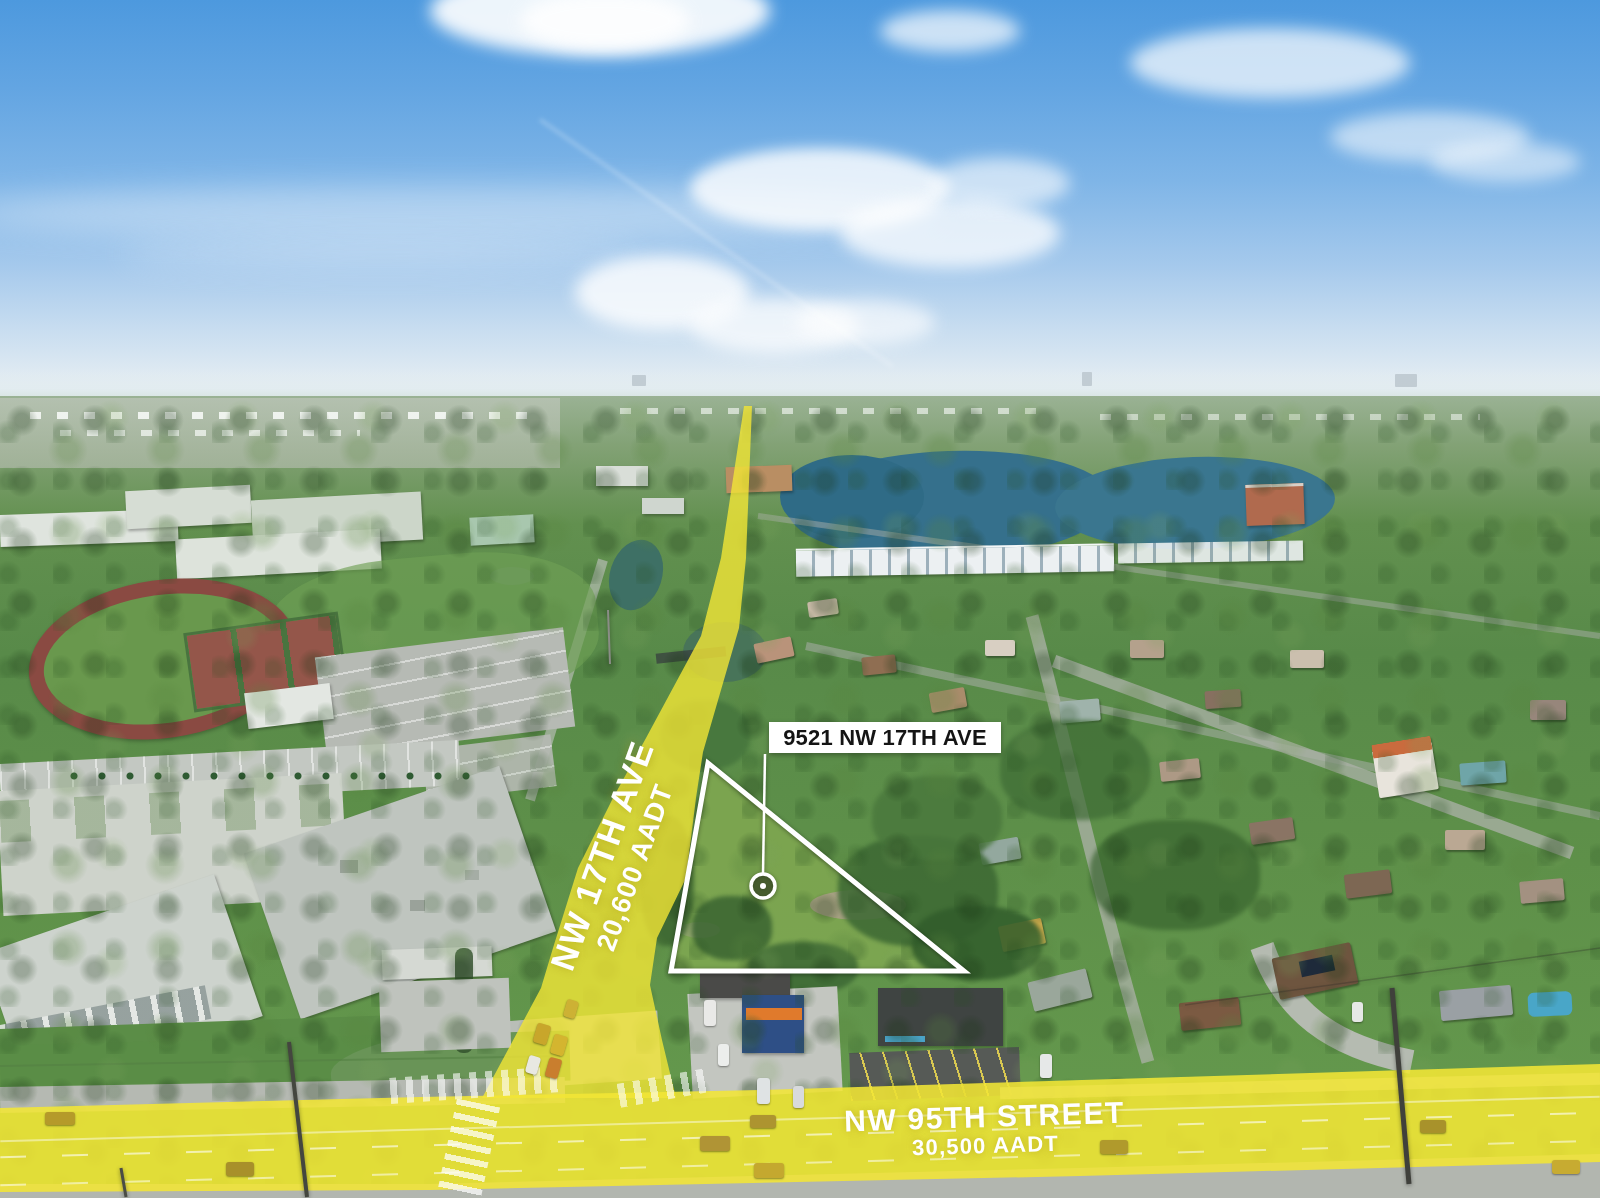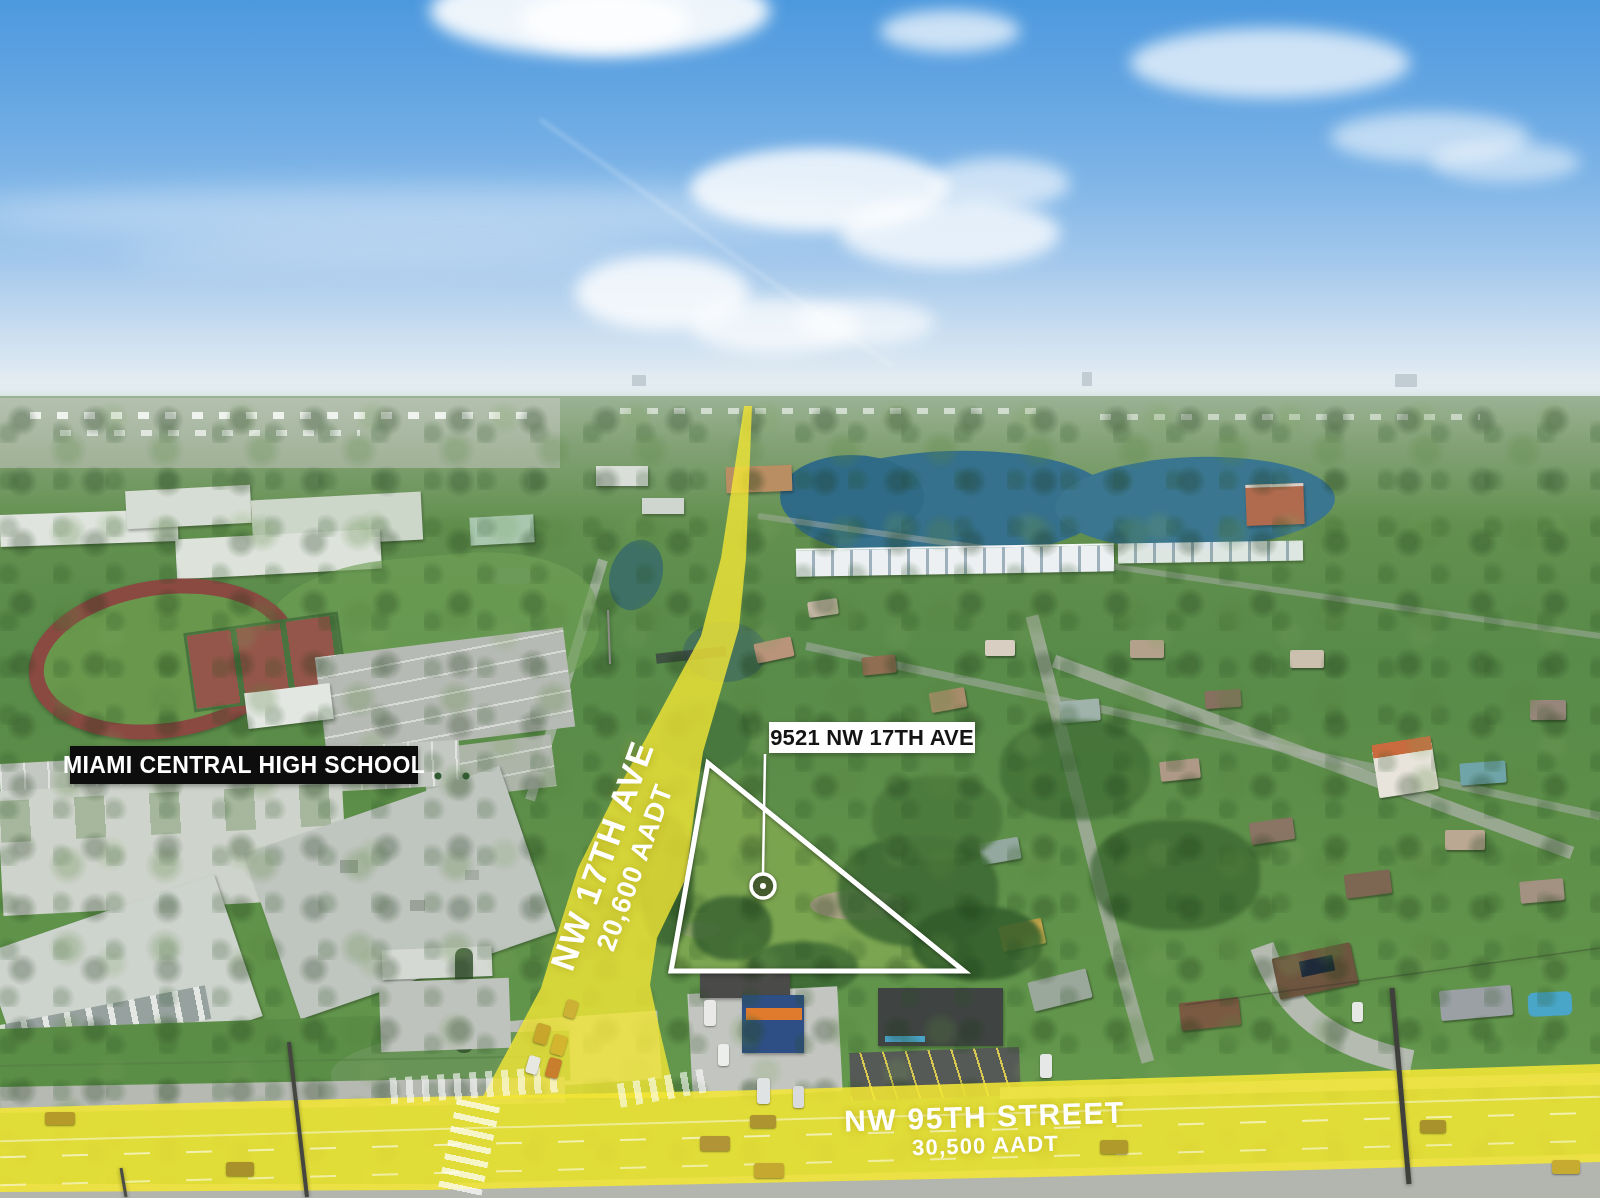--- a/index.html
+++ b/index.html
@@ -39,21 +39,21 @@
     clip-path:polygon(0px 1108px,420px 1097px,760px 1090px,1600px 1064px,1600px 1162px,1080px 1176px,430px 1190px,0px 1192px);}
   .under-road{left:0;top:0;width:1600px;height:1198px;background:#b2b6af;
     clip-path:polygon(0px 1184px,430px 1184px,1080px 1168px,1600px 1154px,1600px 1198px,0px 1198px);}
   .lanedash{background:repeating-linear-gradient(90deg,rgba(255,255,255,.75) 0 26px,rgba(255,255,255,0) 26px 62px);}
   .xwalk-v{background:repeating-linear-gradient(180deg,rgba(255,255,255,.85) 0 6px,rgba(255,255,255,0) 6px 14px);}
   .xwalk-h{background:repeating-linear-gradient(90deg,rgba(255,255,255,.8) 0 7px,rgba(255,255,255,0) 7px 16px);}
   
   .school-label{left:70px;top:746px;width:348px;height:38px;display:flex;align-items:center;justify-content:center;
     background:var(--school-label-bg,#0D0D0D);color:var(--school-label-text,#fff);
     font-size:23px;font-weight:800;letter-spacing:.4px;box-shadow:0 2px 5px rgba(0,0,0,.35);white-space:nowrap;}
-  .prop-label{left:769px;top:722px;width:206px;height:31px;display:flex;align-items:center;justify-content:center;
+  .prop-label{left:769px;top:722px;width:232px;height:31px;display:flex;align-items:center;justify-content:center;
     background:var(--property-label-bg,#fff);color:var(--property-label-text,#141414);
     font-size:22px;font-weight:800;letter-spacing:.2px;box-shadow:0 2px 5px rgba(0,0,0,.35);white-space:nowrap;}
   .roadv-label{left:537px;top:756px;width:160px;height:210px;display:flex;flex-direction:column;align-items:center;justify-content:center;
     transform:rotate(-70deg);color:var(--road-text,#fff);text-align:center;}
   .rv-name{font-size:34px;font-weight:800;letter-spacing:1.5px;white-space:nowrap;text-shadow:0 0 8px rgba(150,130,0,.45);}
   .rv-aadt{font-size:27px;font-weight:800;letter-spacing:1px;white-space:nowrap;text-shadow:0 0 8px rgba(150,130,0,.45);}
   .roadh-label{left:820px;top:1100px;width:330px;transform:rotate(-1.8deg);color:var(--road-text,#fff);text-align:center;line-height:1.12;}
   .rh-name{font-size:30px;font-weight:800;letter-spacing:1.6px;white-space:nowrap;text-shadow:0 0 7px rgba(150,130,0,.4);}
   .rh-aadt{font-size:22px;font-weight:800;letter-spacing:1.2px;white-space:nowrap;text-shadow:0 0 7px rgba(150,130,0,.4);}
   .watermark{left:4px;top:570px;font-size:27px;font-weight:600;letter-spacing:1px;
@@ -238,23 +238,20 @@
     <line x1="1392" y1="988" x2="1409" y2="1184" stroke="#3F403B" stroke-width="5"></line>
     <line x1="121" y1="1168" x2="126" y2="1197" stroke="#4A4C45" stroke-width="3"></line>
     <line x1="1185" y1="1005" x2="1600" y2="948" stroke="rgba(40,40,35,.3)" stroke-width="1.5"></line>
     <polygon class="tri" points="708,763 671,971 964,971"></polygon>
     <line class="lead" x1="765" y1="754" x2="763" y2="874"></line>
     <circle class="ring" cx="763" cy="886" r="12" fill="rgba(35,45,25,.45)"></circle>
     <circle cx="763" cy="886" r="3" fill="#FFFFFF"></circle>
   </svg>
 
 
-  <div class="abs school-label">
-    <span>MIAMI CENTRAL HIGH SCHOOL</span>
-  </div>
 
   <div class="abs prop-label">
     <span>9521 NW 17TH AVE</span>
   </div>
 
   <div class="abs roadv-label">
     <div class="rv-name">NW 17TH AVE</div>
     <div class="rv-aadt">20,600 AADT</div>
   </div>
 

